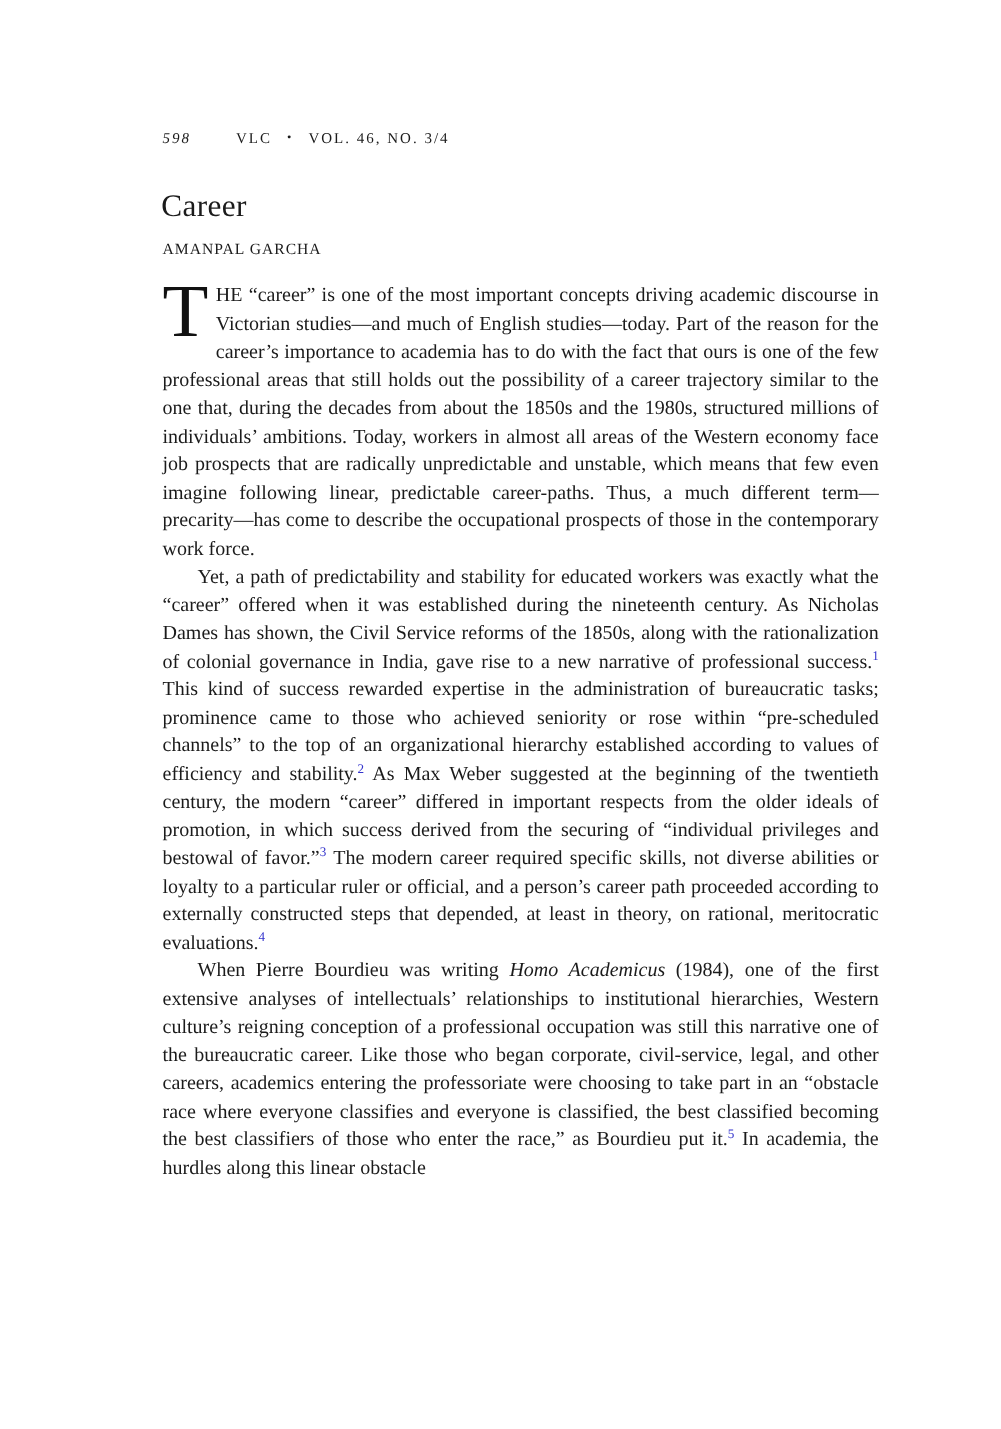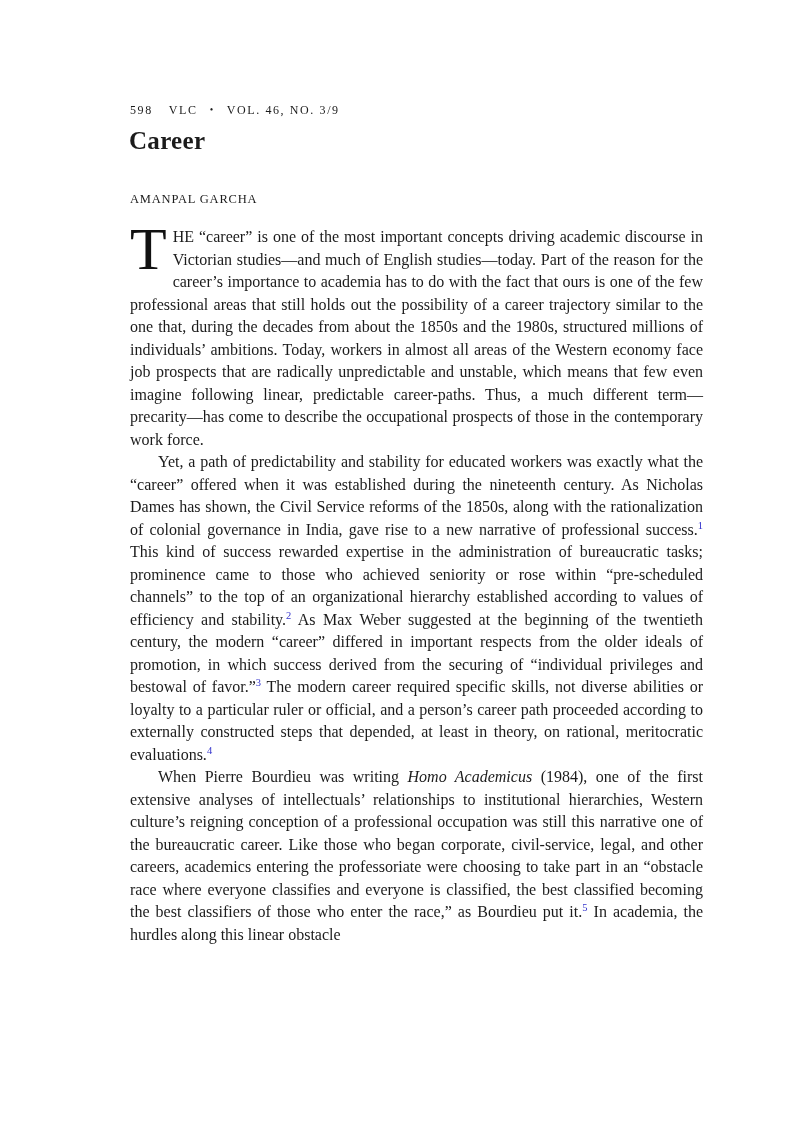--- a/index.html
+++ b/index.html
@@ -18,29 +18,29 @@
   }
   .running-header {
     position: absolute;
     top: 103px;
     left: 130px;
     font-size: 12px;
     letter-spacing: 1.6px;
     color: #1b1b1b;
     white-space: nowrap;
   }
-  .running-header .pageno   { margin-right: 16px; }
+  .running-header .pageno   { margin-right: 36px; font-style: italic; }
   .running-header .journal  { margin-right: 12px; }
   .running-header .bullet   { margin-right: 12px; font-size: 10px; vertical-align: 1px; }
   .article-title {
     position: absolute;
-    top: 127px;
+    top: 152px;
     left: 129px;
     font-size: 25px;
-    font-weight: bold;
+    font-weight: normal;
     margin: 0;
     letter-spacing: 0.3px;
   }
   .article-author {
     position: absolute;
     top: 192px;
     left: 130px;
     font-size: 12.5px;
     letter-spacing: 0.8px;
     text-align: right;
@@ -75,21 +75,21 @@
     vertical-align: 6px;
     text-decoration: none;
   }
 </style>
 </head>
 <body>
 
 <div class="page" style="color: rgb(27, 27, 27); background: rgb(255, 255, 255);">
 
   <div class="running-header">
-    <span class="pageno">598</span><span class="journal">VLC</span><span class="bullet">•</span><span class="issue">VOL. 46, NO. 3/9</span>
+    <span class="pageno">598</span><span class="journal">VLC</span><span class="bullet">•</span><span class="issue">VOL. 46, NO. 3/4</span>
   </div>
 
   <h1 class="article-title">Career</h1>
 
   <div class="article-author">AMANPAL GARCHA</div>
 
   <div class="article-body">
       <p><span class="drop-cap">T</span>HE “career” is one of the most important concepts driving academic discourse in Victorian studies—and much of English studies—today. Part of the reason for the career’s importance to academia has to do with the fact that ours is one of the few professional areas that still holds out the possibility of a career trajectory similar to the one that, during the decades from about the 1850s and the 1980s, structured millions of individuals’ ambitions. Today, workers in almost all areas of the Western economy face job prospects that are radically unpredictable and unstable, which means that few even imagine following linear, predictable career-paths. Thus, a much different term—precarity—has come to describe the occupational prospects of those in the contemporary work force.</p>
       <p class="indent">Yet, a path of predictability and stability for educated workers was exactly what the “career” offered when it was established during the nineteenth century. As Nicholas Dames has shown, the Civil Service reforms of the 1850s, along with the rationalization of colonial governance in India, gave rise to a new narrative of professional success.<sup class="footnote-ref" style="color: rgb(51, 51, 204);">1</sup> This kind of success rewarded expertise in the administration of bureaucratic tasks; prominence came to those who achieved seniority or rose within “pre-scheduled channels” to the top of an organizational hierarchy established according to values of efficiency and stability.<sup class="footnote-ref" style="color: rgb(51, 51, 204);">2</sup> As Max Weber suggested at the beginning of the twentieth century, the modern “career” differed in important respects from the older ideals of promotion, in which success derived from the securing of “individual privileges and bestowal of favor.”<sup class="footnote-ref" style="color: rgb(51, 51, 204);">3</sup> The modern career required specific skills, not diverse abilities or loyalty to a particular ruler or official, and a person’s career path proceeded according to externally constructed steps that depended, at least in theory, on rational, meritocratic evaluations.<sup class="footnote-ref" style="color: rgb(51, 51, 204);">4</sup></p>
       <p class="indent">When Pierre Bourdieu was writing <i>Homo Academicus</i> (1984), one of the first extensive analyses of intellectuals’ relationships to institutional hierarchies, Western culture’s reigning conception of a professional occupation was still this narrative one of the bureaucratic career. Like those who began corporate, civil-service, legal, and other careers, academics entering the professoriate were choosing to take part in an “obstacle race where everyone classifies and everyone is classified, the best classified becoming the best classifiers of those who enter the race,” as Bourdieu put it.<sup class="footnote-ref" style="color: rgb(51, 51, 204);">5</sup> In academia, the hurdles along this linear obstacle</p>

